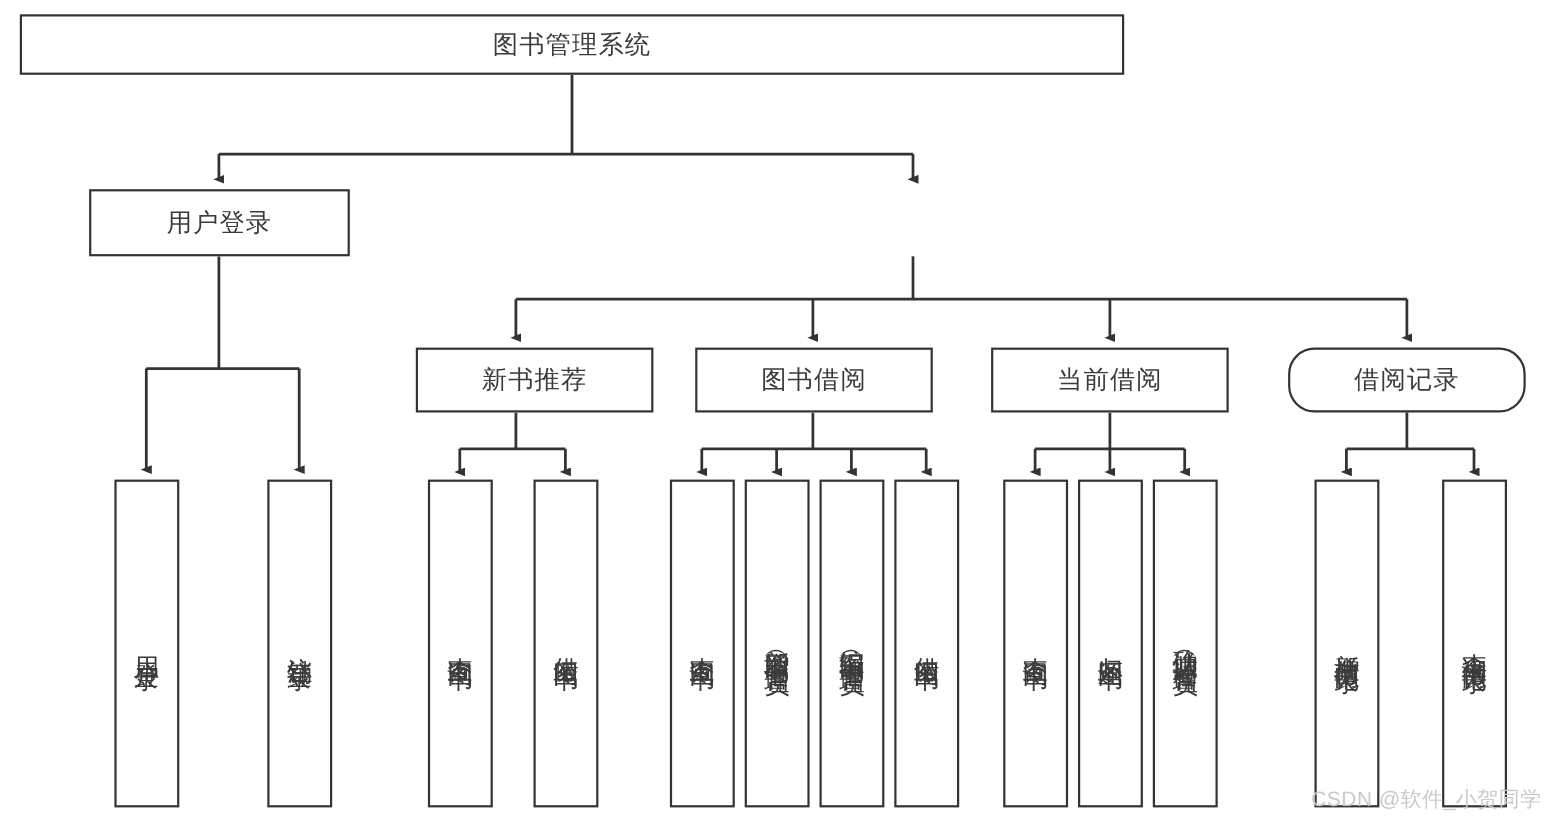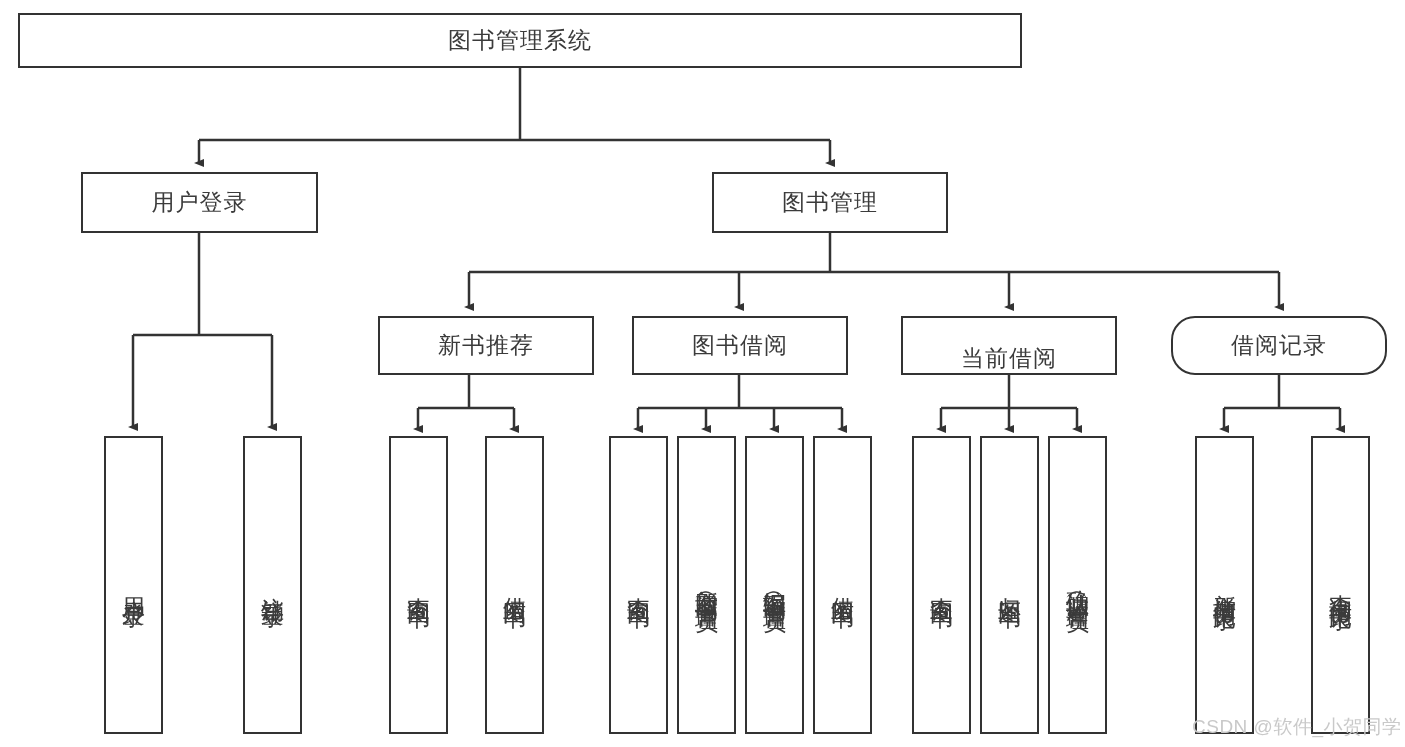--- a/index.html
+++ b/index.html
@@ -112,31 +112,28 @@
     </g>
   </svg>
 
   <div class="node horiz" style="left:18px; top:13px; width:1004px; height:55px;">
     <span>图书管理系统</span>
   </div>
 
   <div class="node horiz" style="left:81px; top:172px; width:237px; height:61px;">
     <span>用户登录</span>
   </div>
-  <div class="node horiz" style="left:712px; top:172px; width:236px; height:61px;">
-    <span>图书管理</span>
-  </div>
 
   <div class="node horiz" style="left:362px; top:316px; width:216px; height:59px;margin-left:16px;">
     <span>新书推荐</span>
   </div>
   <div class="node horiz" style="left:632px; top:316px; width:216px; height:59px;align-items:center;">
     <span>图书借阅</span>
   </div>
-  <div class="node horiz" style="left:901px; top:316px; width:216px; height:59px;align-items:flex-end;">
+  <div class="node horiz" style="left:901px; top:316px; width:216px; height:59px;">
     <span>当前借阅</span>
   </div>
   <div class="node horiz" style="left:1171px; top:316px; width:216px; height:59px;border-radius:24px;">
     <span>借阅记录</span>
   </div>
 
   <div class="node vert" style="left:104px; top:436px; width:59px; height:298px;">
     <span class="vlabel">用户登录</span>
   </div>
   <div class="node vert" style="left:243px; top:436px; width:59px; height:298px;">

